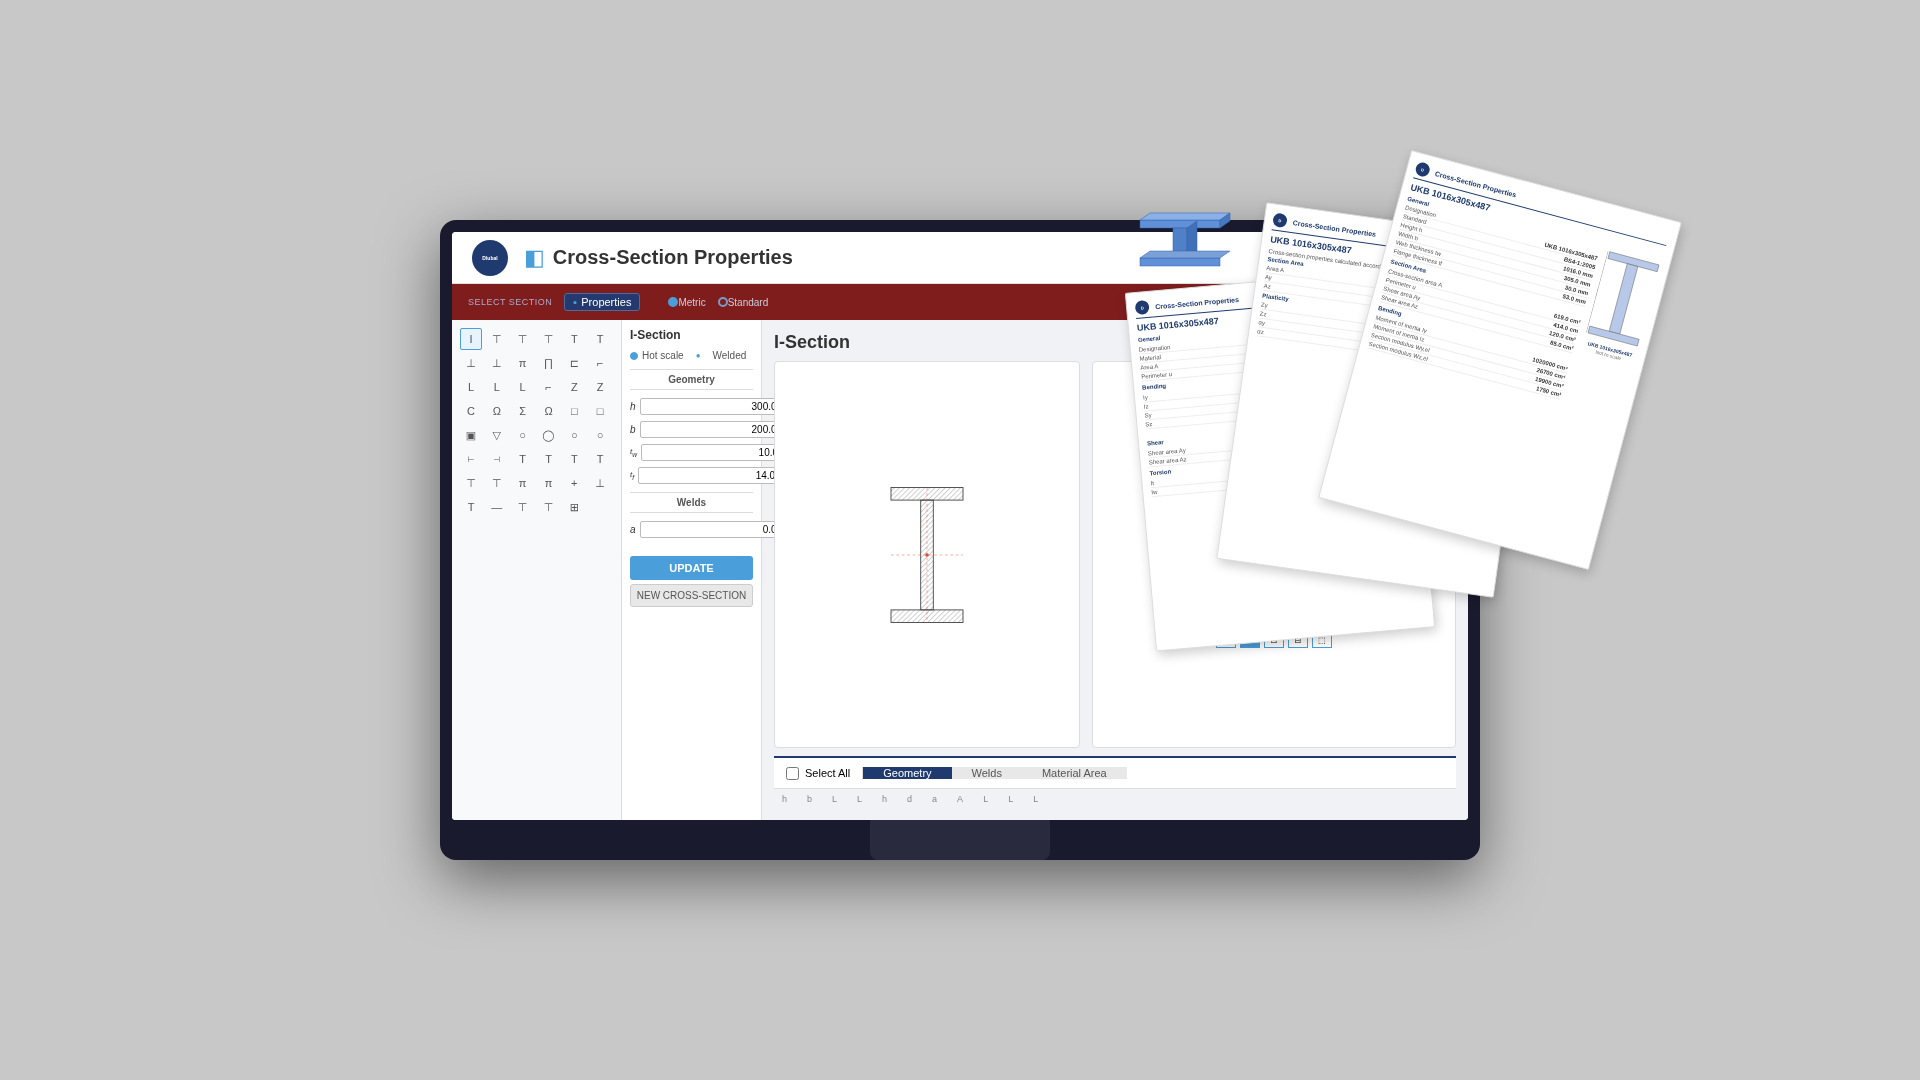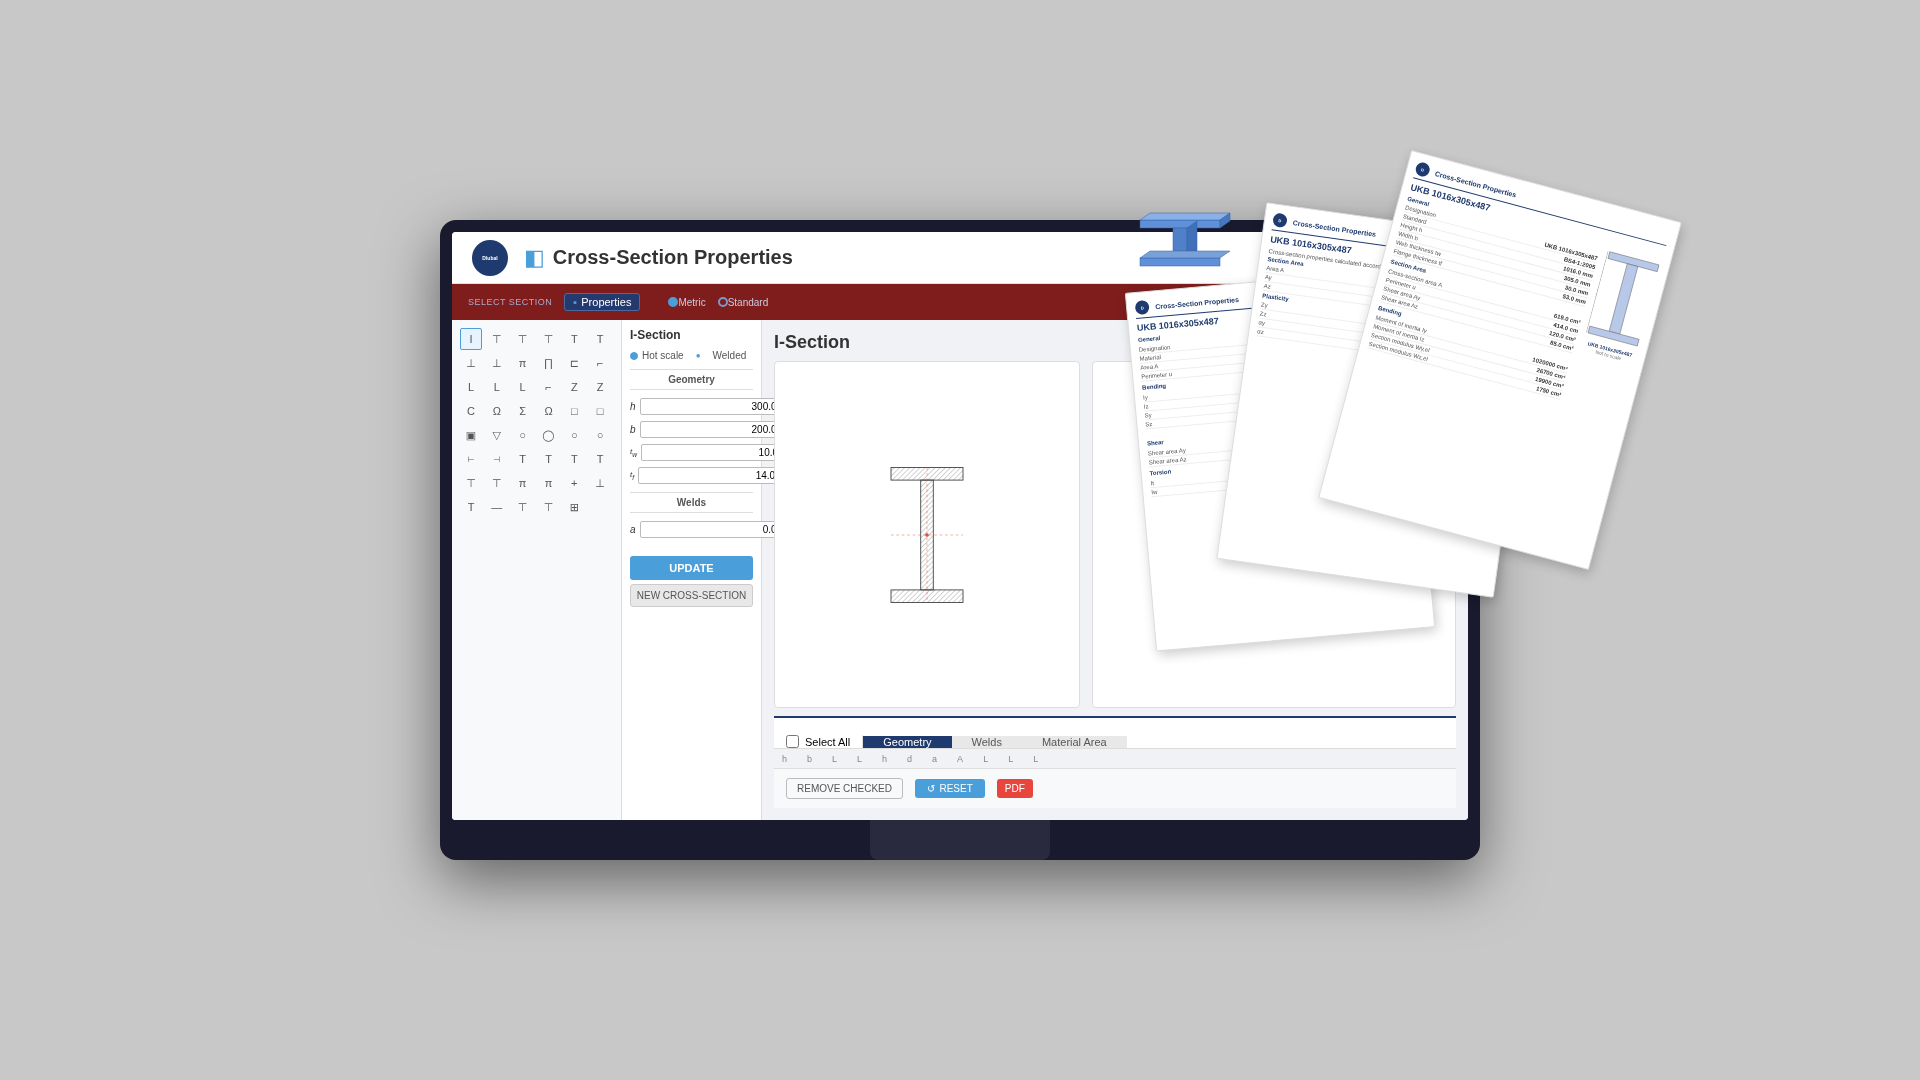--- a/index.html
+++ b/index.html
@@ -325,21 +325,21 @@
       font-weight: bold;
       text-align: center;
       margin-bottom: 4px;
     }
 
     
     .bottom-toolbar {
       background: #fff;
       border-top: 2px solid #1e3a6e;
       display: flex;
-      align-items: flex-end;
+      align-items: center;
       height: 32px;
     }
     .checkbox-all {
       display: flex;
       align-items: center;
       gap: 6px;
       padding: 0 12px;
       font-size: 11px;
       border-right: 1px solid #ddd;
     }
@@ -765,28 +765,20 @@
               <span>L</span>
               <span>h</span>
               <span>d</span>
               <span>a</span>
               <span>A</span>
               <span>L</span>
               <span>L</span>
               <span>L</span>
             </div>
 
-            <div class="action-bar">
-              <button class="btn-remove">REMOVE CHECKED</button>
-              <button class="btn-reset">
-                <span>↺</span>
-                <span>RESET</span>
-              </button>
-              <button class="btn-pdf">PDF</button>
-            </div>
           </div>
         </div>
       </div>
 
     </div>
     <div class="monitor-stand"></div>
   </div>
 
   <div class="beam-3d">
     <svg viewBox="0 0 120 80" width="120" height="80">

